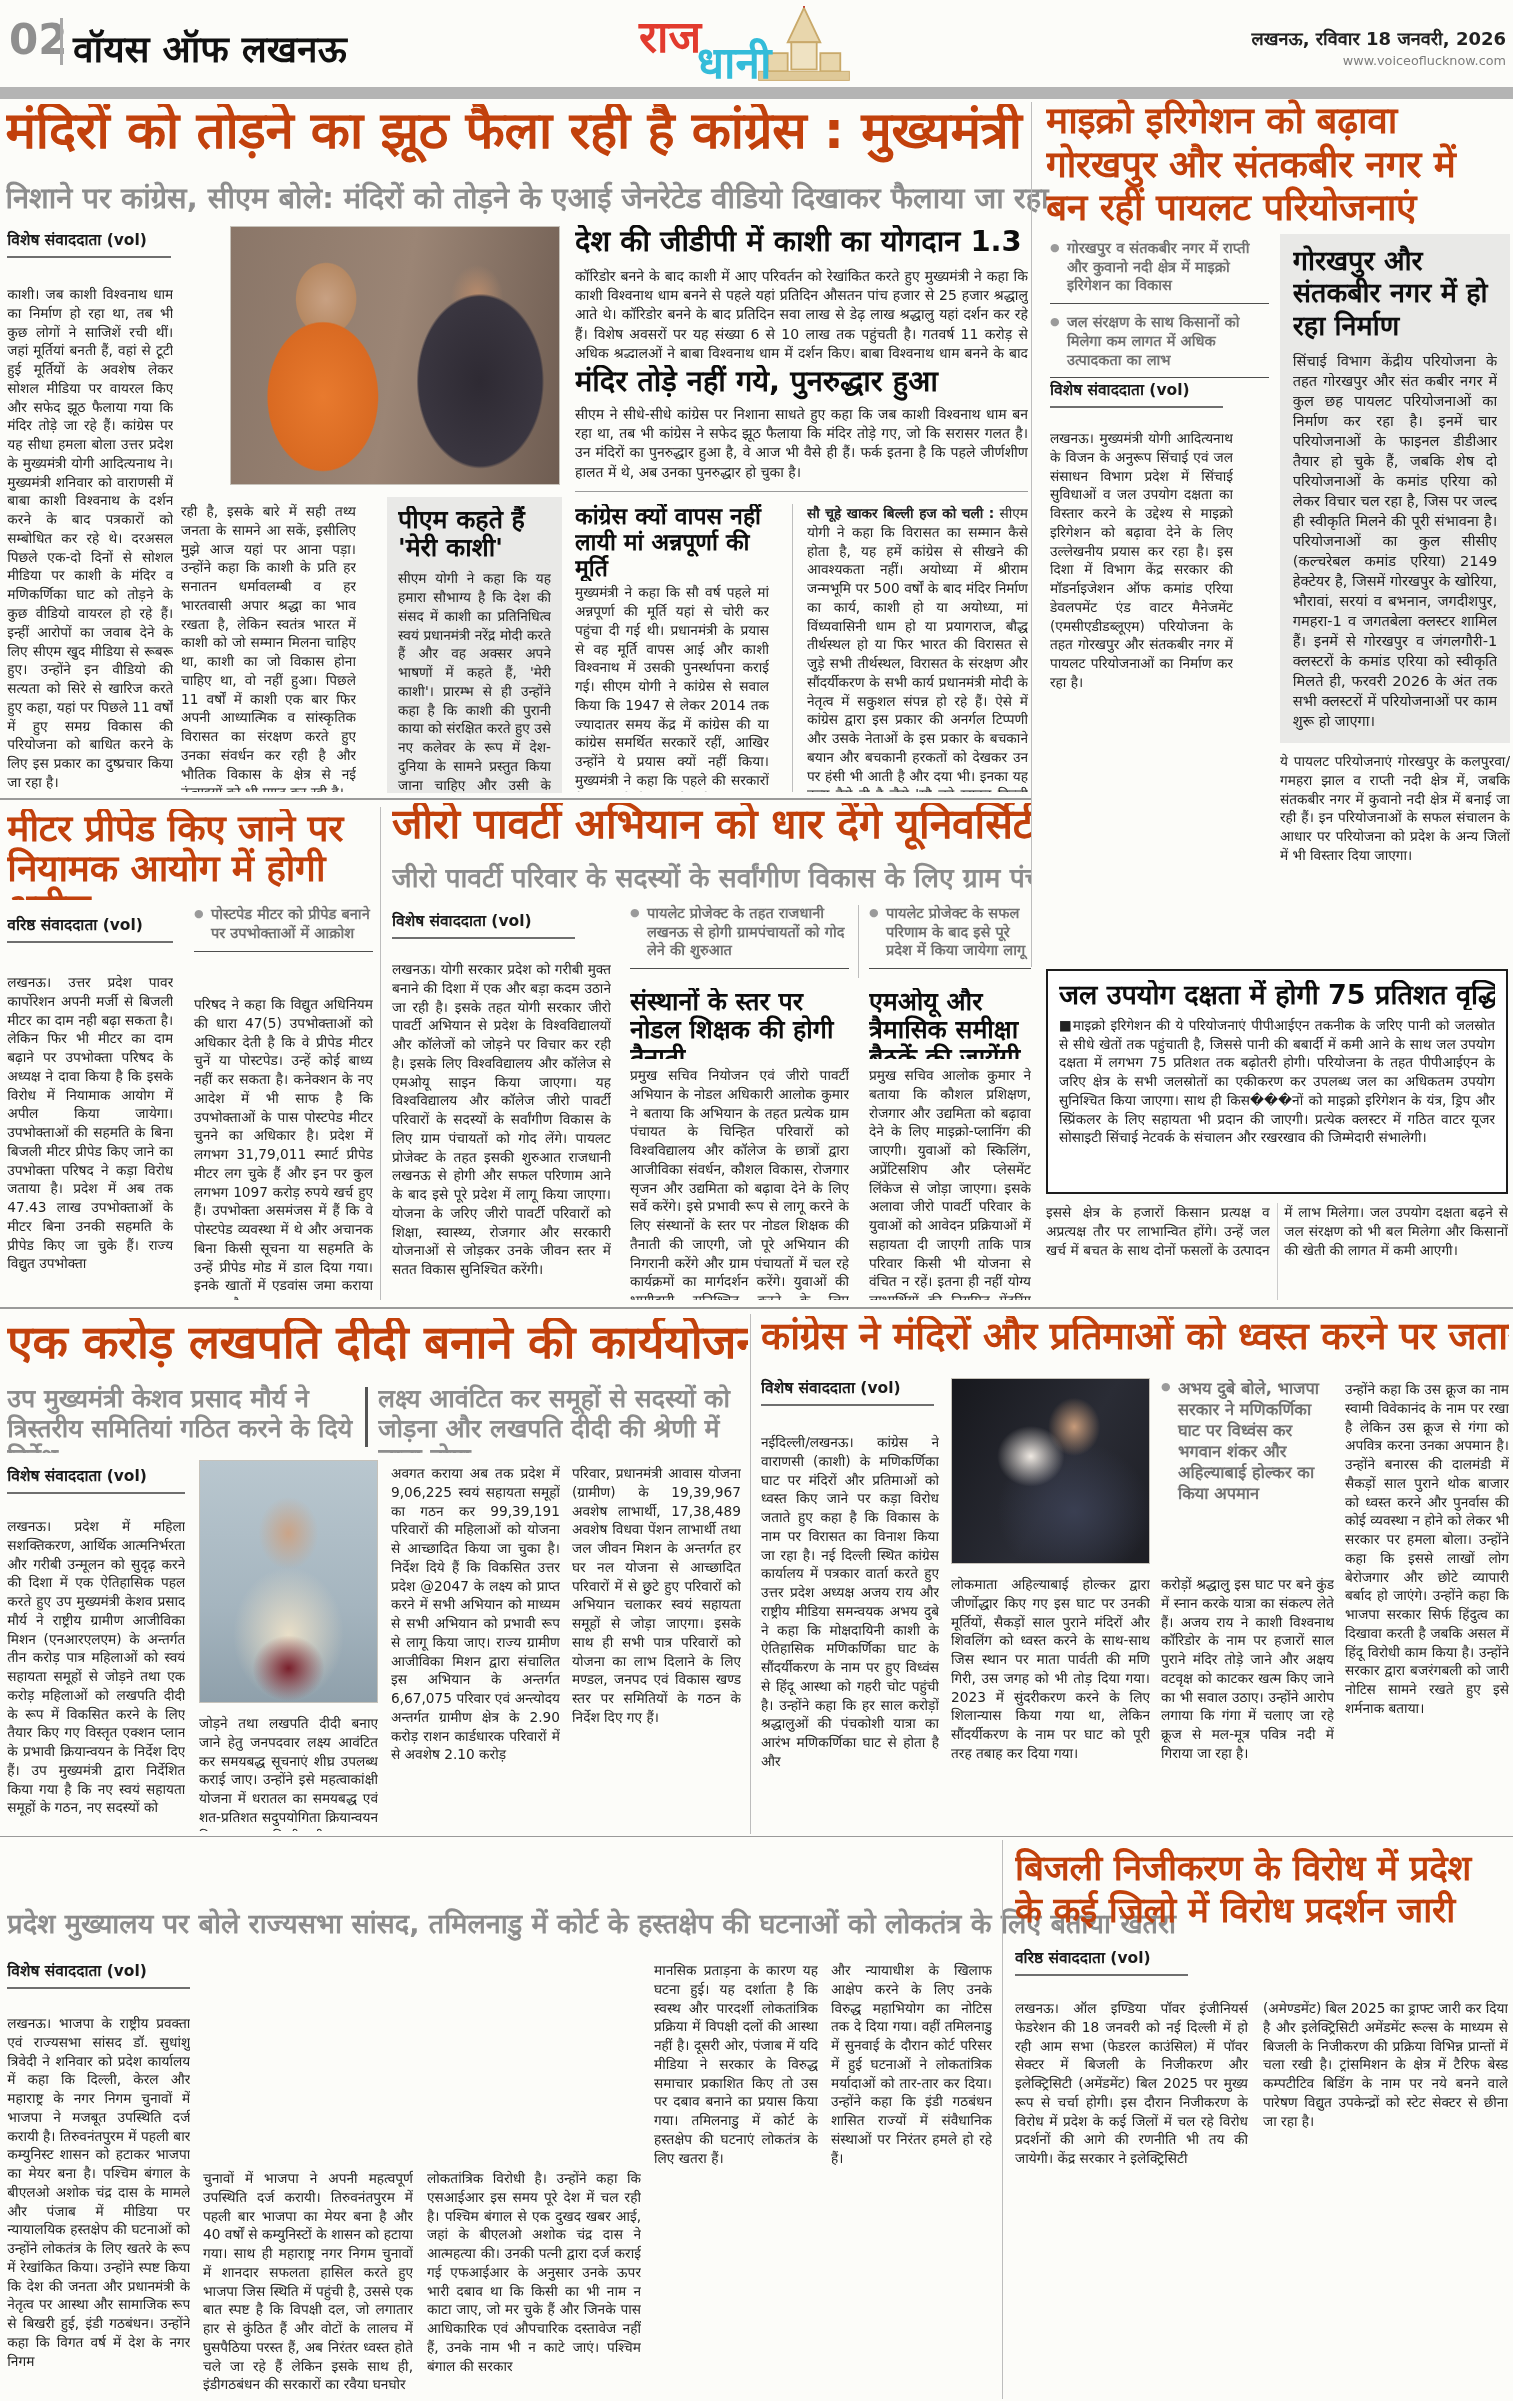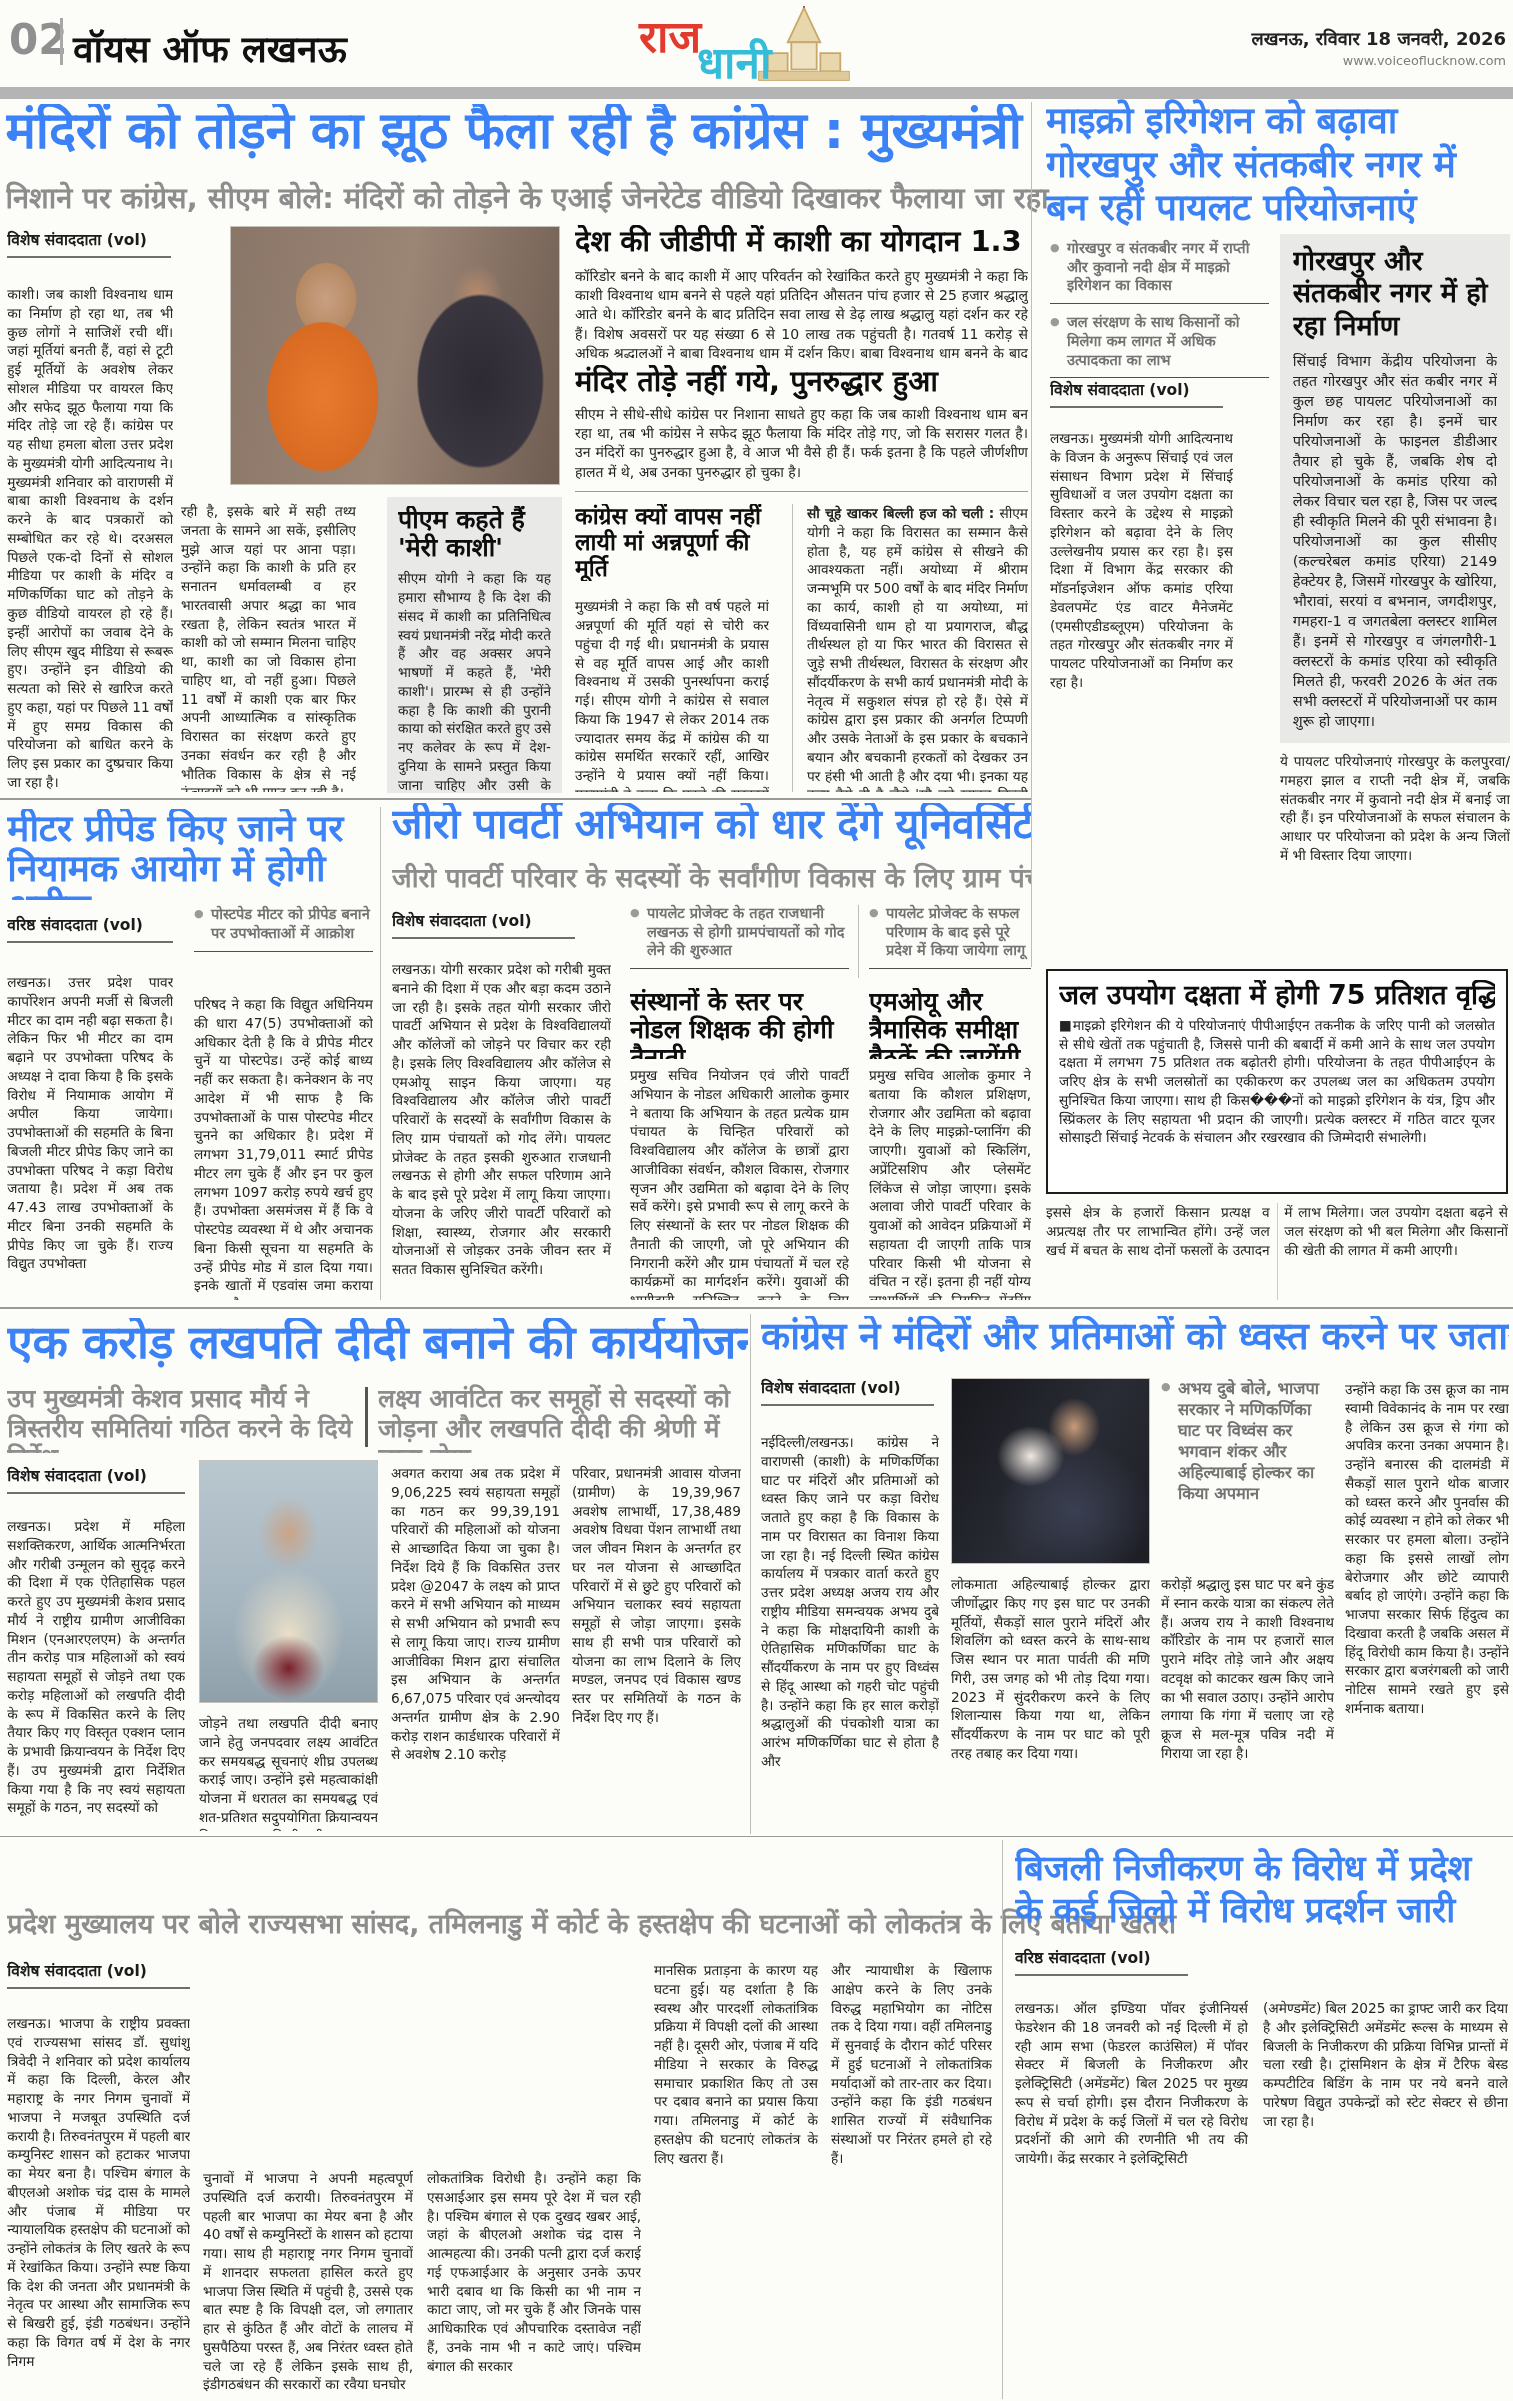--- a/index.html
+++ b/index.html
@@ -1,20 +1,20 @@
 <!DOCTYPE html>
 <html style="font-size:14.6px"><head>
 <meta charset="utf-8">
 <style>
   *{margin:0;padding:0;box-sizing:border-box}
   html,body{background:#777}
   #page{position:relative;width:1513px;height:2401px;margin:0 auto;background:#fcfcf9;
         font-family:"DejaVu Sans","Liberation Sans",sans-serif;color:#1b1b1b;overflow:hidden}
   .abs{position:absolute}
-  .hl{font-weight:900;color:#3b82f6;line-height:1.07;overflow:hidden;letter-spacing:-0.3px}
+  .hl{font-weight:900;color:#c2410c;line-height:1.07;overflow:hidden;letter-spacing:-0.3px}
   .sub{font-weight:700;color:#8d8d8d;line-height:1.18;overflow:hidden}
   .shead{font-weight:900;color:#0d0d0d;line-height:1.12;overflow:hidden}
   .byline{font-weight:800;font-size:15.5px;border-bottom:2.7px double #6e6e6e;padding-bottom:6.4px;overflow:hidden;white-space:nowrap}
   .body{font-size:13.7px;line-height:1.37;text-align:justify;overflow:hidden;color:#232323}
   .rh{background:#9a9a9a}
   .rv{background:#bdbdbd}
   .graybox{background:#e9e9e7;overflow:hidden}
   .bullet{display:flex;gap:7.3px;align-items:flex-start;border-bottom:1.8px solid #4d4d4d;padding-bottom:8.2px;margin-bottom:9px;overflow:hidden}
   .bullet .dot{color:#9a9a9a;font-size:11px;line-height:1.7}
   .bullet .bt{font-weight:800;font-size:14.6px;line-height:1.28;color:#737373}
@@ -72,21 +72,21 @@
   </div>
 
   <div class="abs shead" style="left:575px;top:225px;width:453px;height:38px;font-size:29px;white-space:nowrap">देश की जीडीपी में काशी का योगदान 1.3 लाख करोड़</div>
   <div class="abs body" style="left:575px;top:267px;width:453px;height:91px;font-size:14px">कॉरिडोर बनने के बाद काशी में आए परिवर्तन को रेखांकित करते हुए मुख्यमंत्री ने कहा कि काशी विश्वनाथ धाम बनने से पहले यहां प्रतिदिन औसतन पांच हजार से 25 हजार श्रद्धालु आते थे। कॉरिडोर बनने के बाद प्रतिदिन सवा लाख से डेढ़ लाख श्रद्धालु यहां दर्शन कर रहे हैं। विशेष अवसरों पर यह संख्या 6 से 10 लाख तक पहुंचती है। गतवर्ष 11 करोड़ से अधिक श्रद्धालुओं ने बाबा विश्वनाथ धाम में दर्शन किए। बाबा विश्वनाथ धाम बनने के बाद से अब तक अकेले काशी ने देश की जीडीपी में 1.3 लाख करोड़ रुपए का योगदान किया है।</div>
 
   <div class="abs shead" style="left:575px;top:365px;width:453px;height:37px;font-size:29px;white-space:nowrap">मंदिर तोड़े नहीं गये, पुनरुद्धार हुआ</div>
   <div class="abs body" style="left:575px;top:405px;width:453px;height:78px;font-size:14px">सीएम ने सीधे-सीधे कांग्रेस पर निशाना साधते हुए कहा कि जब काशी विश्वनाथ धाम बन रहा था, तब भी कांग्रेस ने सफेद झूठ फैलाया कि मंदिर तोड़े गए, जो कि सरासर गलत है। उन मंदिरों का पुनरुद्धार हुआ है, वे आज भी वैसे ही हैं। फर्क इतना है कि पहले जीर्णशीण हालत में थे, अब उनका पुनरुद्धार हो चुका है।</div>
   <div class="abs rh" style="left:575px;top:491px;width:453px;height:0.9px"></div>
 
   <div class="abs" style="left:575px;top:504px;width:194px;height:288px;overflow:hidden">
-    <div class="shead" style="font-size:23px;margin-bottom:16px">कांग्रेस क्यों वापस नहीं लायी मां अन्नपूर्णा की मूर्ति</div>
+    <div class="shead" style="font-size:23px;margin-bottom:2px">कांग्रेस क्यों वापस नहीं लायी मां अन्नपूर्णा की मूर्ति</div>
     <div class="body" style="height:210px">मुख्यमंत्री ने कहा कि सौ वर्ष पहले मां अन्नपूर्णा की मूर्ति यहां से चोरी कर पहुंचा दी गई थी। प्रधानमंत्री के प्रयास से वह मूर्ति वापस आई और काशी विश्वनाथ में उसकी पुनर्स्थापना कराई गई। सीएम योगी ने कांग्रेस से सवाल किया कि 1947 से लेकर 2014 तक ज्यादातर समय केंद्र में कांग्रेस की या कांग्रेस समर्थित सरकारें रहीं, आखिर उन्होंने ये प्रयास क्यों नहीं किया। मुख्यमंत्री ने कहा कि पहले की सरकारों में भारत की विरासत के प्रति सम्मान का भाव ही नहीं था। तुष्टीकरण की राह पर चलकर भारत की आस्था का अपमान करने वाली कांग्रेस कभी भी भारत की विरासत का सम्मान नहीं कर सकती।</div>
   </div>
 
   <div class="abs rv" style="left:792px;top:504px;width:0.9px;height:288px"></div>
 
   <div class="abs body" style="left:807px;top:504px;width:221px;height:288px"><span class="lead-in">सौ चूहे खाकर बिल्ली हज को चली :</span><span> सीएम योगी ने कहा कि विरासत का सम्मान कैसे होता है, यह हमें कांग्रेस से सीखने की आवश्यकता नहीं। अयोध्या में श्रीराम जन्मभूमि पर 500 वर्षों के बाद मंदिर निर्माण का कार्य, काशी हो या अयोध्या, मां विंध्यवासिनी धाम हो या प्रयागराज, बौद्ध तीर्थस्थल हो या फिर भारत की विरासत से जुड़े सभी तीर्थस्थल, विरासत के संरक्षण और सौंदर्यीकरण के सभी कार्य प्रधानमंत्री मोदी के नेतृत्व में सकुशल संपन्न हो रहे हैं। ऐसे में कांग्रेस द्वारा इस प्रकार की अनर्गल टिप्पणी और उसके नेताओं के इस प्रकार के बचकाने बयान और बचकानी हरकतों को देखकर उन पर हंसी भी आती है और दया भी। इनका यह कृत्य वैसे ही है जैसे 'सौ चूहे खाकर बिल्ली हज को चली'। जिन लोगों ने विरासत का अपमान किया, वो आज भी विकास के कार्यों में बाधा पैदा कर रहे। स्थिति केवल मणिकर्णिका में ही नहीं है, सच्चाई तो यह है कि ये लोग विकास के हर उस कार्यक्रम में बाधा डालते हैं जो प्रदेश या देश के विकास से और लोक कल्याण से जुड़ा है।</span></div>
 
   <div class="abs rh" style="left:0;top:798px;width:1031px;height:1.8px"></div>
   <div class="abs rv" style="left:1031px;top:102px;width:0.9px;height:865px"></div>
 

